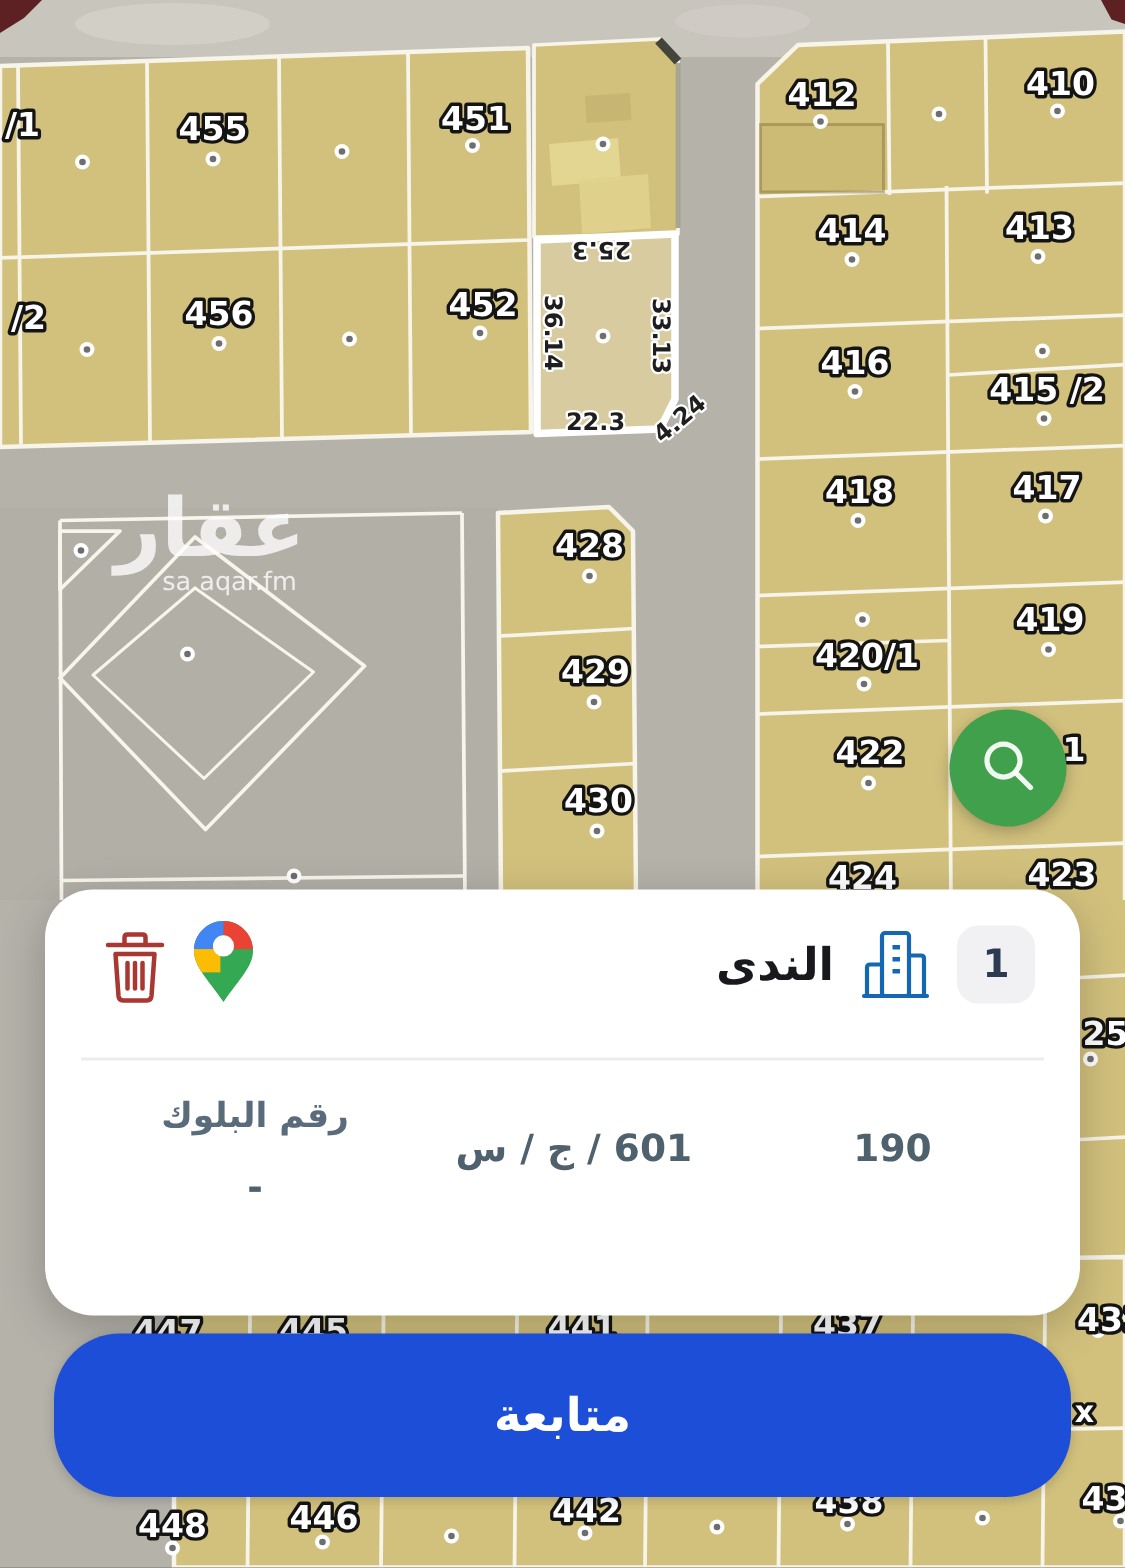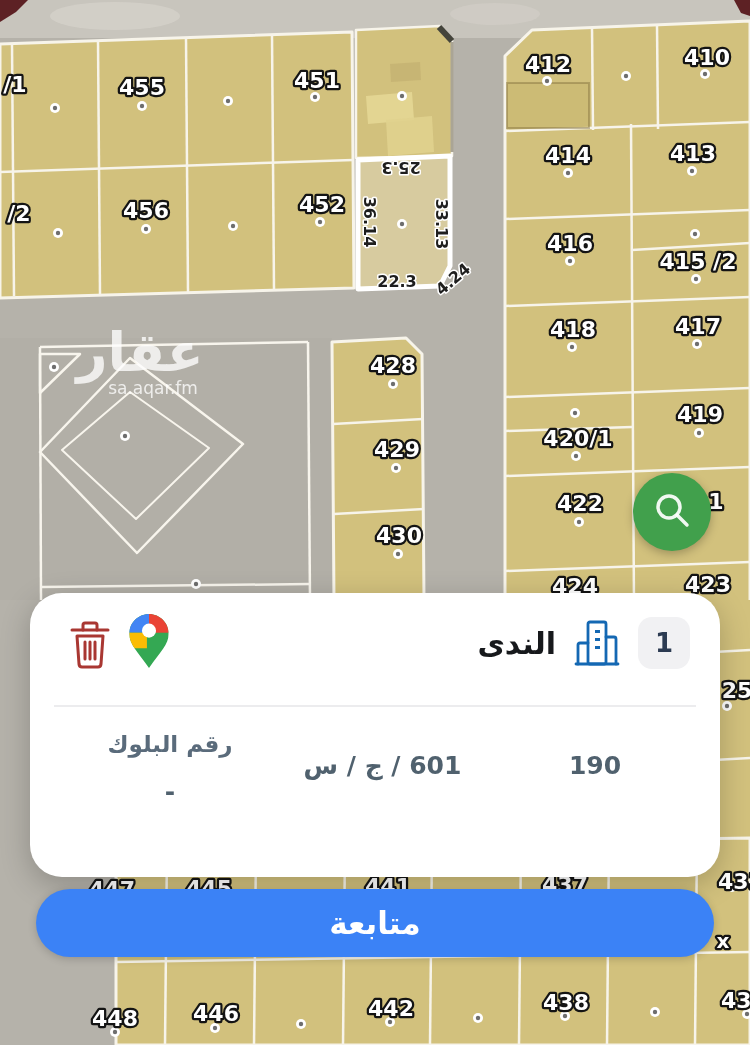--- a/index.html
+++ b/index.html
@@ -19,22 +19,22 @@
   .title-group{position:absolute;right:30px;top:22px;display:flex;align-items:center;gap:18px;height:56px;}
   .district-name{font-size:30px;font-weight:700;color:#17191c;}
   .badge{width:52px;height:52px;border-radius:14px;background:#f1f1f3;display:flex;
          align-items:center;justify-content:center;font-size:26px;font-weight:700;color:#2c3b52;}
   .divider{position:absolute;left:24px;right:24px;top:112px;height:2px;background:#ececee;}
   .fields{position:absolute;top:138px;left:0;right:0;display:flex;justify-content:space-between;
           padding:0 30px 0 45px;direction:rtl;}
   .field{width:190px;text-align:center;}
   .field .flabel{font-size:23px;font-weight:600;color:#5a6b7b;}
   .field .fvalue{margin-top:20px;font-size:25px;font-weight:600;color:#50616e;direction:rtl;}
-  .cta{position:absolute;left:36px;top:889px;width:678px;height:68px;border-radius:44px;
-       background:#3b82f6;border:none;color:#fff;font-size:31px;font-weight:700;
+  .cta{position:absolute;left:36px;top:889px;width:678px;height:109px;border-radius:44px;
+       background:#1d4ed8;border:none;color:#fff;font-size:31px;font-weight:700;
        font-family:"DejaVu Sans",sans-serif;display:flex;align-items:center;justify-content:center;
        cursor:pointer;box-shadow:0 2px 8px rgba(0,0,0,.18);}
 </style>
 </head>
 <body>
 
 <div class="screen">
 
   <svg id="map" width="750" height="1045" viewBox="0 0 750 1045">
       <rect x="0" y="0" width="750" height="1045" fill="#b5b2aa" stroke="none" stroke-width="0" opacity="1"></rect>

